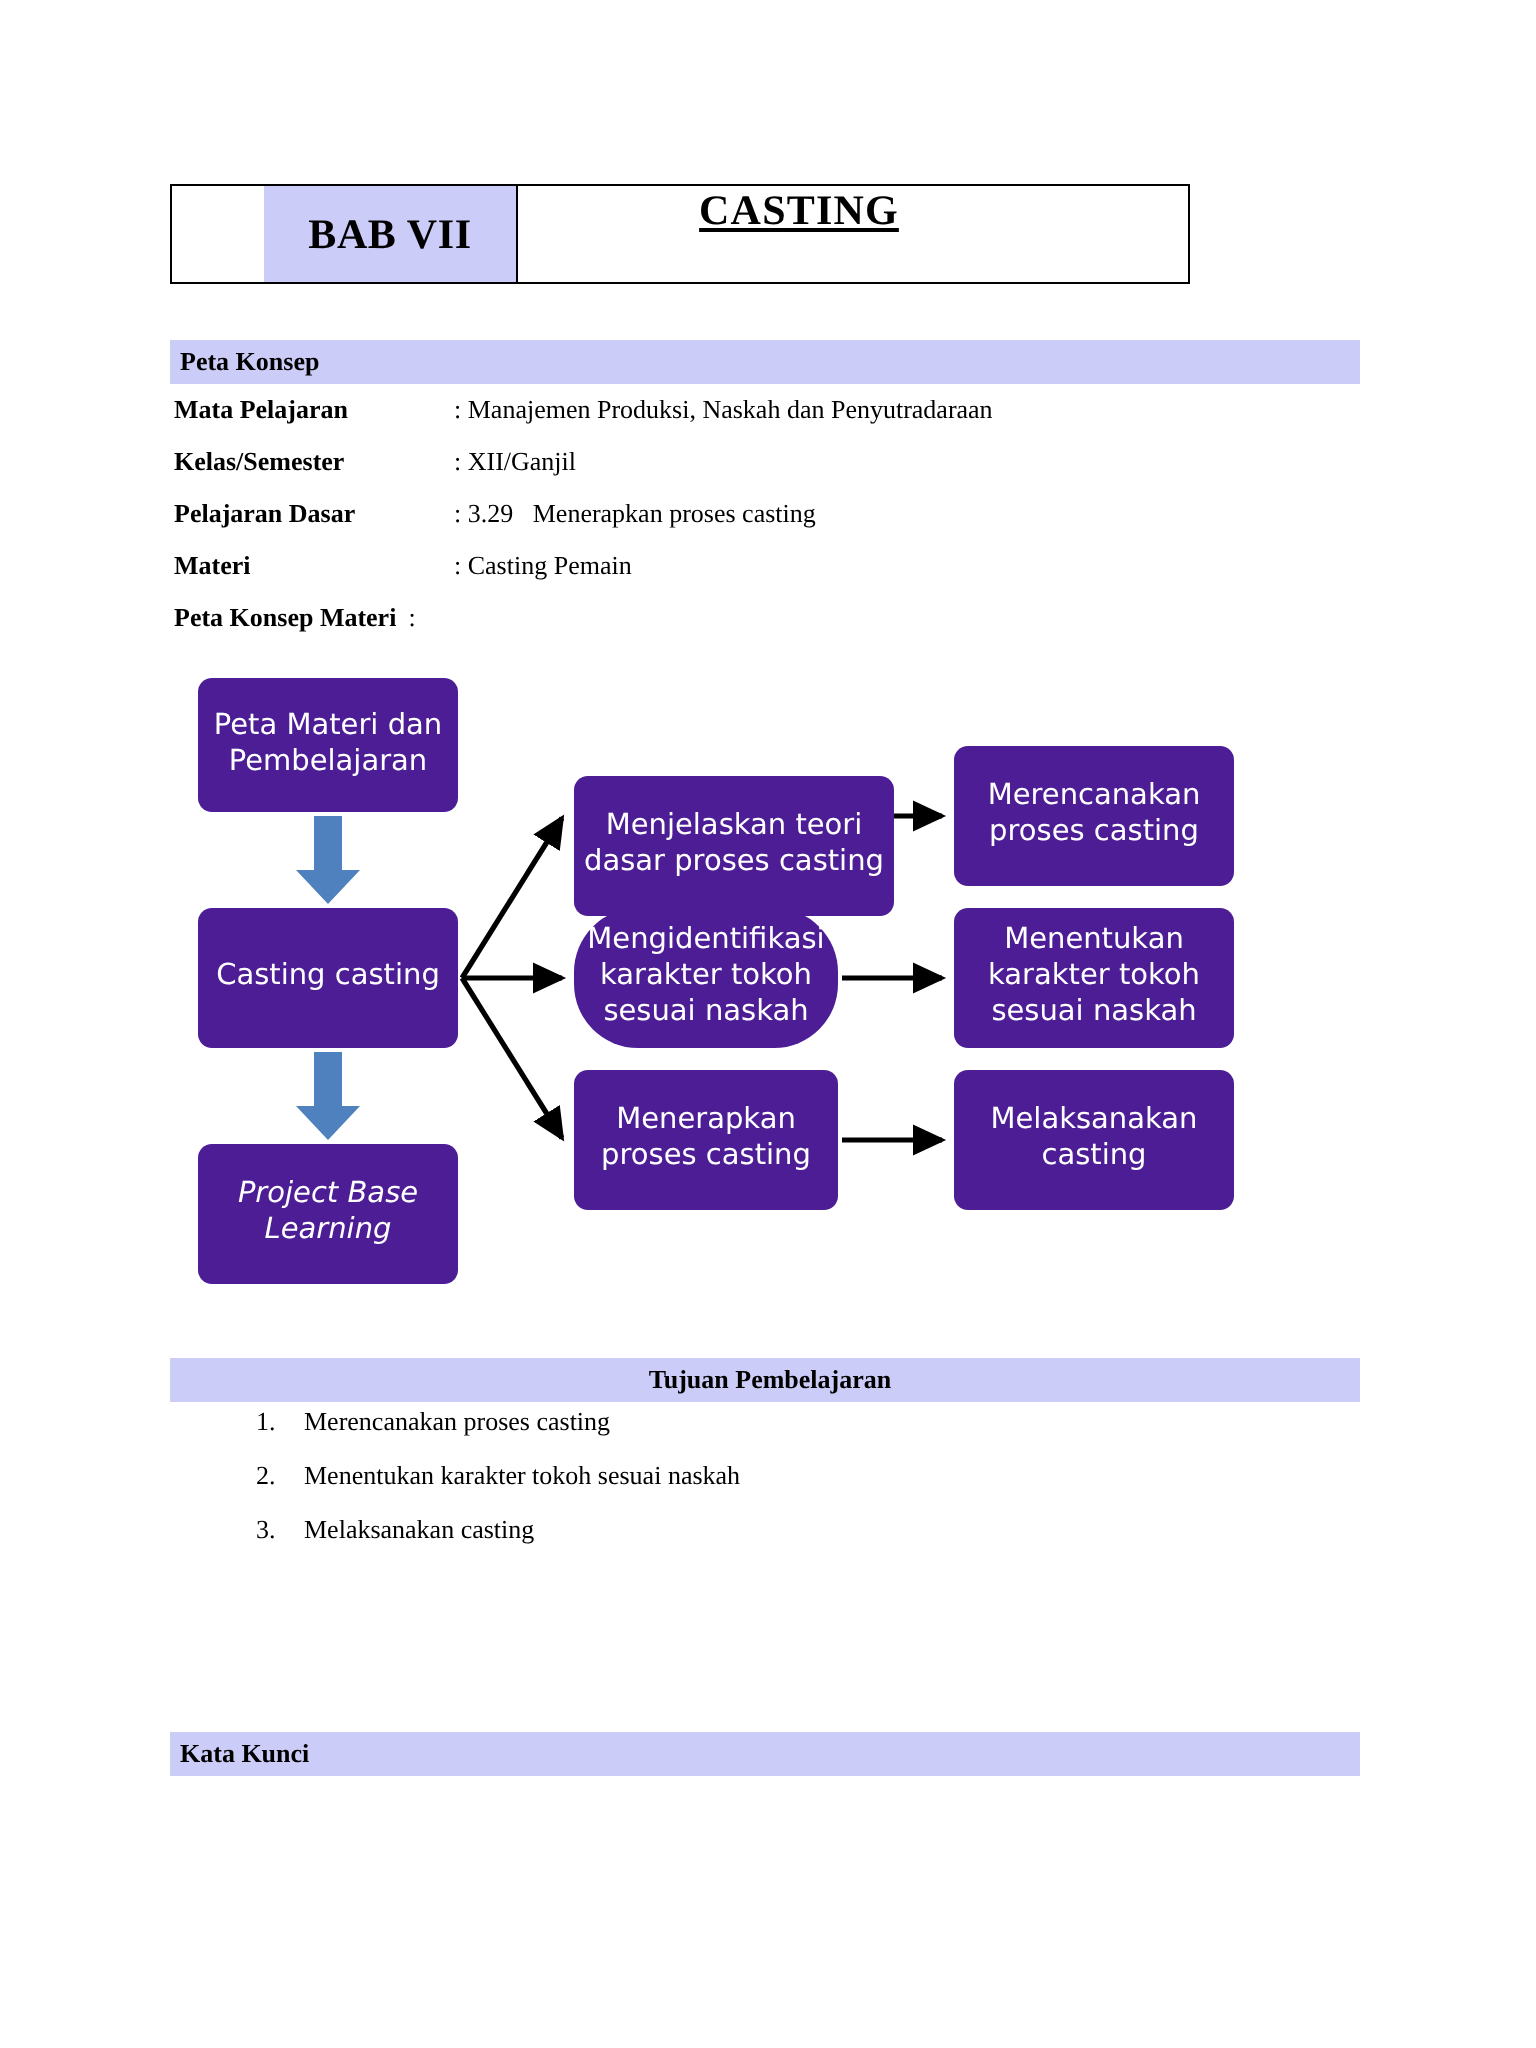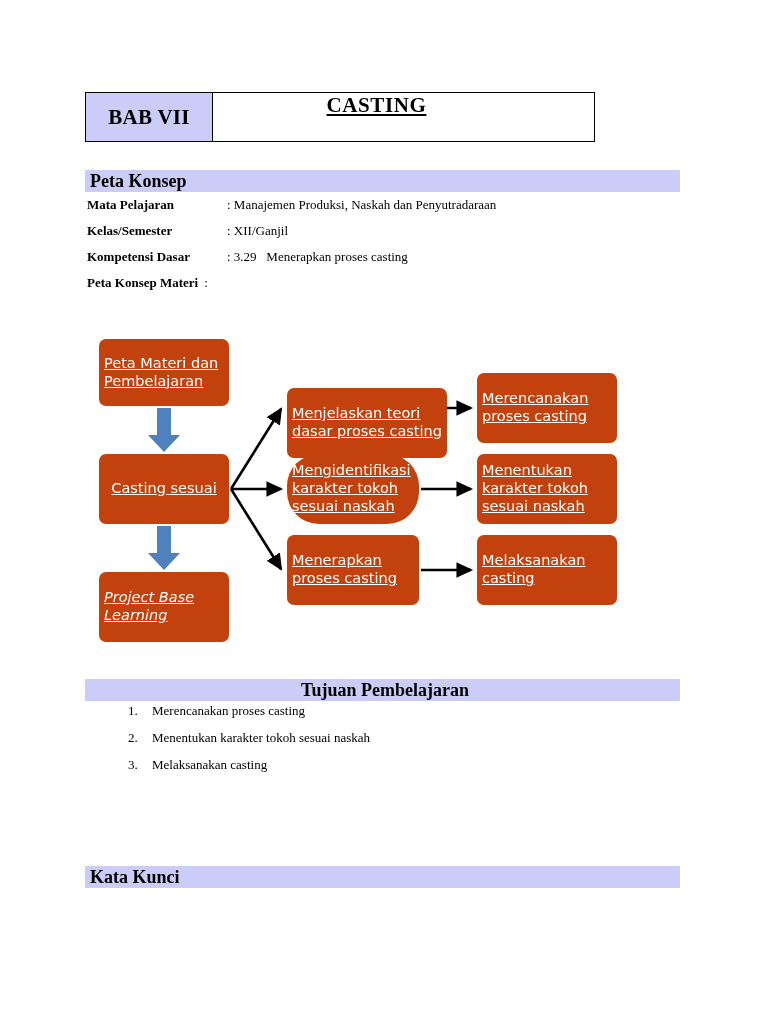--- a/index.html
+++ b/index.html
@@ -19,20 +19,21 @@
   
   .chapter-table {
     position: absolute;
     left: 85px;
     top: 92px;
     width: 510px;
     height: 50px;
     display: flex;
     border: 1.5px solid #000;
     box-sizing: border-box;
+    padding-left: 46px;
   }
   .chapter-cell-bab {
     width: 127px;
     background: #ccccf8;
     border-right: 1.5px solid #000;
     box-sizing: border-box;
     display: flex;
     align-items: center;
     justify-content: center;
   }
@@ -62,21 +63,21 @@
     width: 595px;
     height: 22px;
     background: #ccccf8;
     display: flex;
     align-items: center;
     box-sizing: border-box;
     padding-left: 5px;
   }
   .section-bar span {
     font-weight: bold;
-    font-size: 18px;
+    font-size: 13px;
   }
   #bar-peta-konsep { top: 170px; }
   #bar-tujuan { top: 679px; justify-content: center; }
   #bar-kata-kunci { top: 866px; }
 
   
   .meta-list {
     position: absolute;
     left: 87px;
     top: 197px;
@@ -101,32 +102,32 @@
   
   .diagram {
     position: absolute;
     left: 85px;
     top: 335px;
     width: 600px;
     height: 310px;
   }
   .node {
     position: absolute;
-    background: #c2410c;
+    background: #4c1d95;
     border-radius: 7px;
     color: #ffffff;
     font-family: "DejaVu Sans", "Liberation Sans", sans-serif;
     font-size: 14.5px;
     line-height: 1.24;
     display: flex;
     align-items: center;
     justify-content: center;
+    text-align: center;
     box-sizing: border-box;
     padding: 2px 5px;
-    text-decoration: underline;
   }
   .node.italic { font-style: italic; }
 
   
   #node-peta-materi   { left: 14px;  top: 4px;   width: 130px; height: 67px; }
   #node-casting-pemain{ left: 14px;  top: 119px; width: 130px; height: 70px; }
   #node-pbl           { left: 14px;  top: 237px; width: 130px; height: 70px; }
   
   #node-menjelaskan   { left: 202px; top: 53px;  width: 160px; height: 70px; }
   #node-mengidentifikasi{ left: 202px; top: 119px;width: 132px; height: 70px; border-radius: 32px; }
@@ -182,22 +183,26 @@
 <div class="meta-list">
   <div class="meta-row">
     <div class="meta-label">Mata Pelajaran</div>
     <div class="meta-value">: Manajemen Produksi, Naskah dan Penyutradaraan</div>
   </div>
   <div class="meta-row">
     <div class="meta-label">Kelas/Semester</div>
     <div class="meta-value">: XII/Ganjil</div>
   </div>
   <div class="meta-row">
-    <div class="meta-label">Kompetensi Dasar</div>
+    <div class="meta-label">Pelajaran Dasar</div>
     <div class="meta-value">: 3.29   Menerapkan proses casting</div>
+  </div>
+  <div class="meta-row">
+    <div class="meta-label">Materi</div>
+    <div class="meta-value">: Casting Pemain</div>
   </div>
   <div class="meta-row no-value">
     <div class="meta-label">Peta Konsep Materi</div>
     <div class="meta-value">:</div>
   </div>
 </div>
 
 <div class="diagram">
 
   <svg class="diagram-svg" viewBox="0 0 600 310">
@@ -218,21 +223,21 @@
     <line x1="146" y1="154" x2="196" y2="74" stroke="#000" stroke-width="2.6" marker-end="url(#blackArrow)"></line>
     <line x1="146" y1="154" x2="196" y2="154" stroke="#000" stroke-width="2.6" marker-end="url(#blackArrow)"></line>
     <line x1="146" y1="154" x2="196" y2="234" stroke="#000" stroke-width="2.6" marker-end="url(#blackArrow)"></line>
 
     <line x1="336" y1="73" x2="386" y2="73" stroke="#000" stroke-width="2.6" marker-end="url(#blackArrow)"></line>
     <line x1="336" y1="154" x2="386" y2="154" stroke="#000" stroke-width="2.6" marker-end="url(#blackArrow)"></line>
     <line x1="336" y1="235" x2="386" y2="235" stroke="#000" stroke-width="2.6" marker-end="url(#blackArrow)"></line>
   </svg>
 
   <div class="node" id="node-peta-materi">Peta Materi dan Pembelajaran</div>
-  <div class="node" id="node-casting-pemain">Casting sesuai</div>
+  <div class="node" id="node-casting-pemain">Casting casting</div>
   <div class="node italic" id="node-pbl">Project Base Learning</div>
 
   <div class="node" id="node-menjelaskan">Menjelaskan teori dasar proses casting</div>
   <div class="node" id="node-mengidentifikasi">Mengidentifikasi karakter tokoh sesuai naskah</div>
   <div class="node" id="node-menerapkan">Menerapkan proses casting</div>
 
   <div class="node" id="node-merencanakan">Merencanakan proses casting</div>
   <div class="node" id="node-menentukan">Menentukan karakter tokoh sesuai naskah</div>
   <div class="node" id="node-melaksanakan">Melaksanakan casting</div>
 </div>

